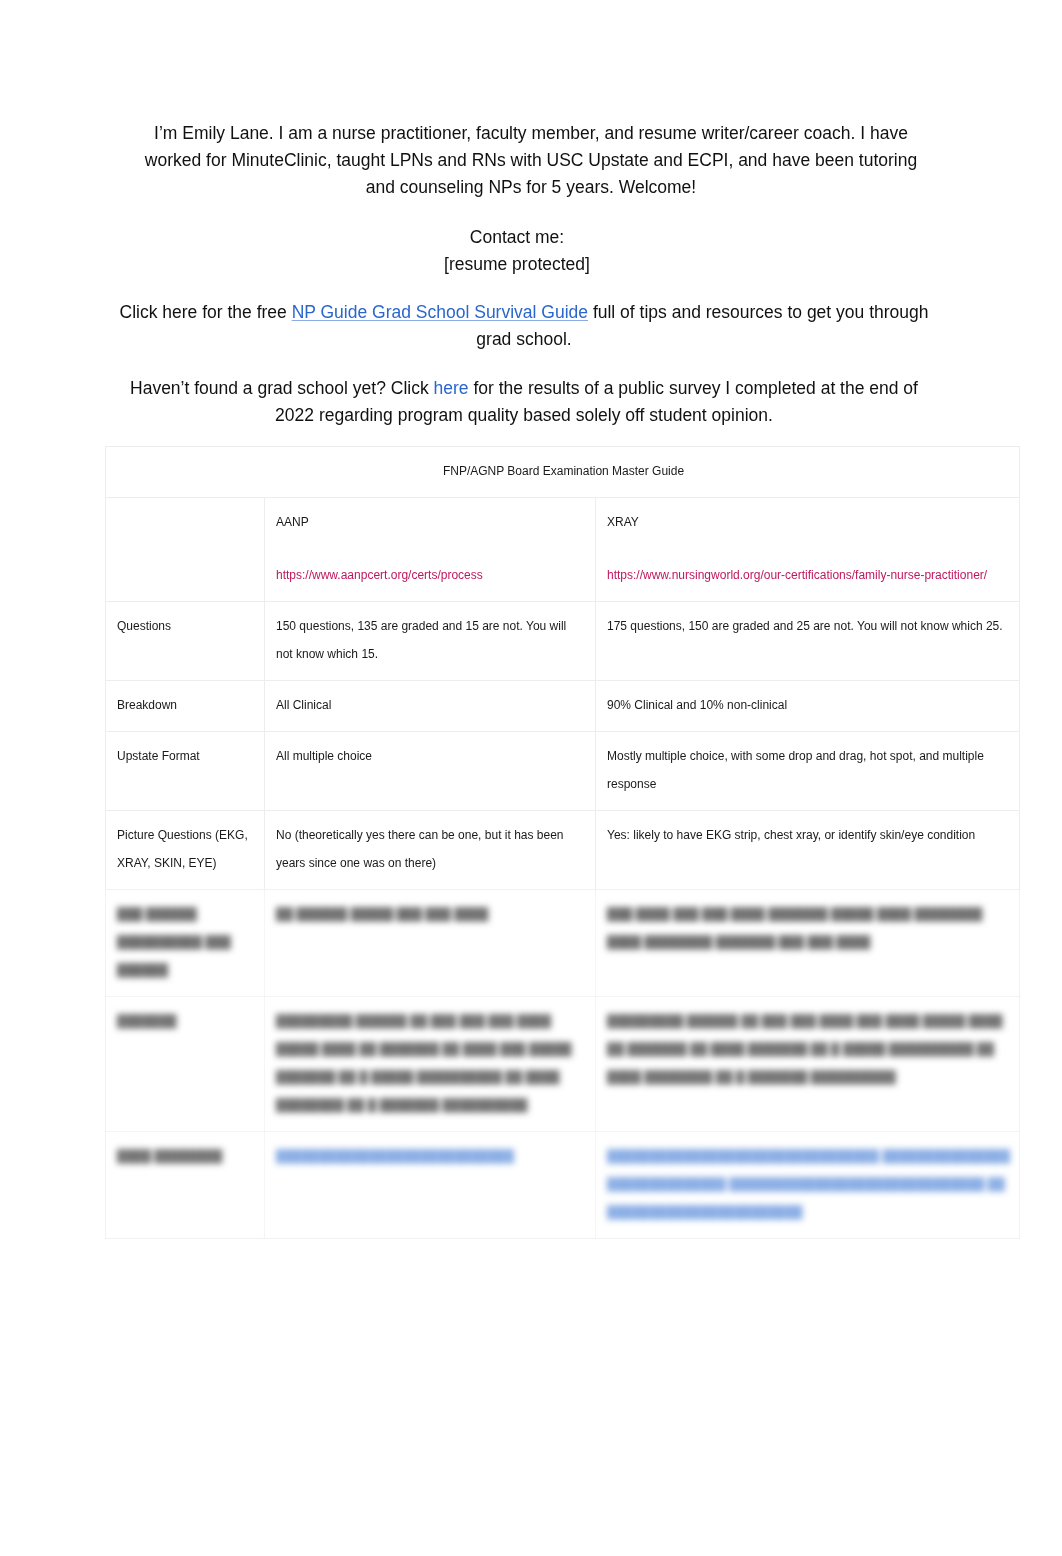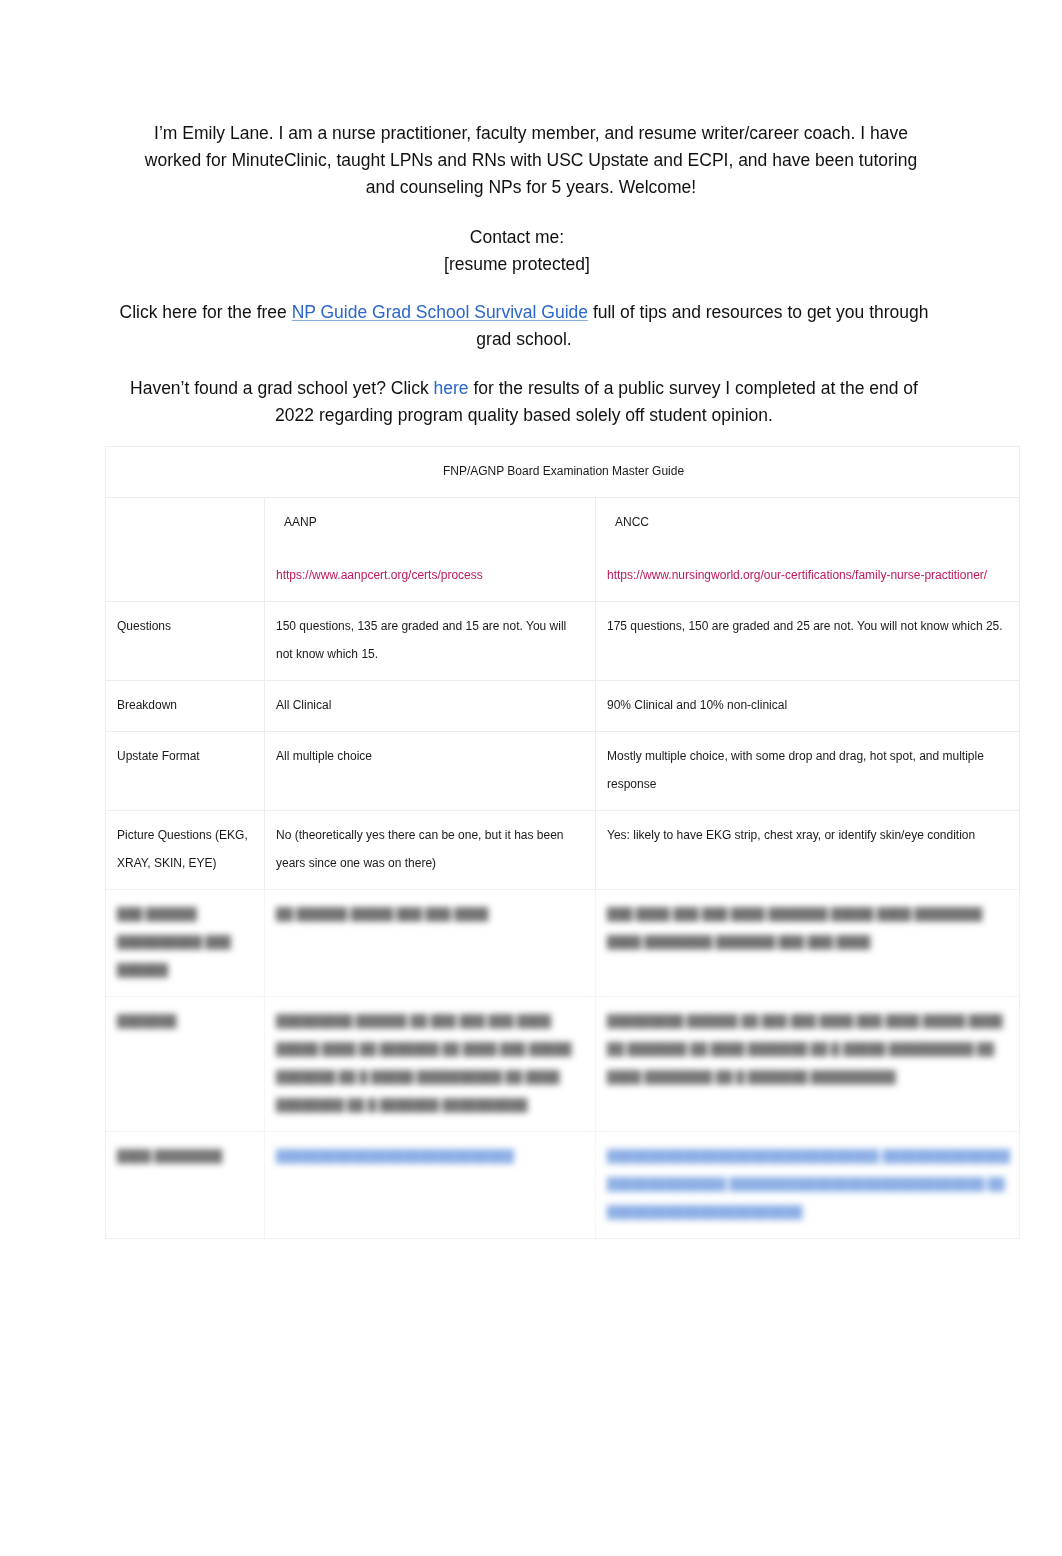--- a/index.html
+++ b/index.html
@@ -103,21 +103,21 @@
   }
 
   td.blank-cell { background: #ffffff; }
 
   a.tbl-link {
     color: #be185d;
     text-decoration: none;
     word-break: break-all;
   }
 
-  .hdr-label { display: block; margin-left: 8px; }
+  .hdr-label { display: block; }
   .url-line { display: block; margin-top: 25px; }
 
   
   .blurred {
     filter: blur(3.1px);
     opacity: .62;
   }
   .blurred-strong {
     filter: blur(3.4px);
     opacity: .60;
@@ -157,21 +157,21 @@
           <td class="title-cell" colspan="3">FNP/AGNP Board Examination Master Guide</td>
         </tr>
 
         <tr>
           <td class="blank-cell"></td>
           <td>
             <span class="hdr-label">AANP</span>
             <span class="url-line"><a class="tbl-link" href="#">https://www.aanpcert.org/certs/process</a></span>
           </td>
           <td>
-            <span class="hdr-label">ANCC</span>
+            <span class="hdr-label">XRAY</span>
             <span class="url-line"><a class="tbl-link" href="#">https://www.nursingworld.org/our-certifications/family-nurse-practitioner/</a></span>
           </td>
         </tr>
 
         <tr>
           <td>Questions</td>
           <td>150 questions, 135 are graded and 15 are not. You will not know which 15.</td>
           <td>175 questions, 150 are graded and 25 are not. You will not know which 25.</td>
         </tr>
 

